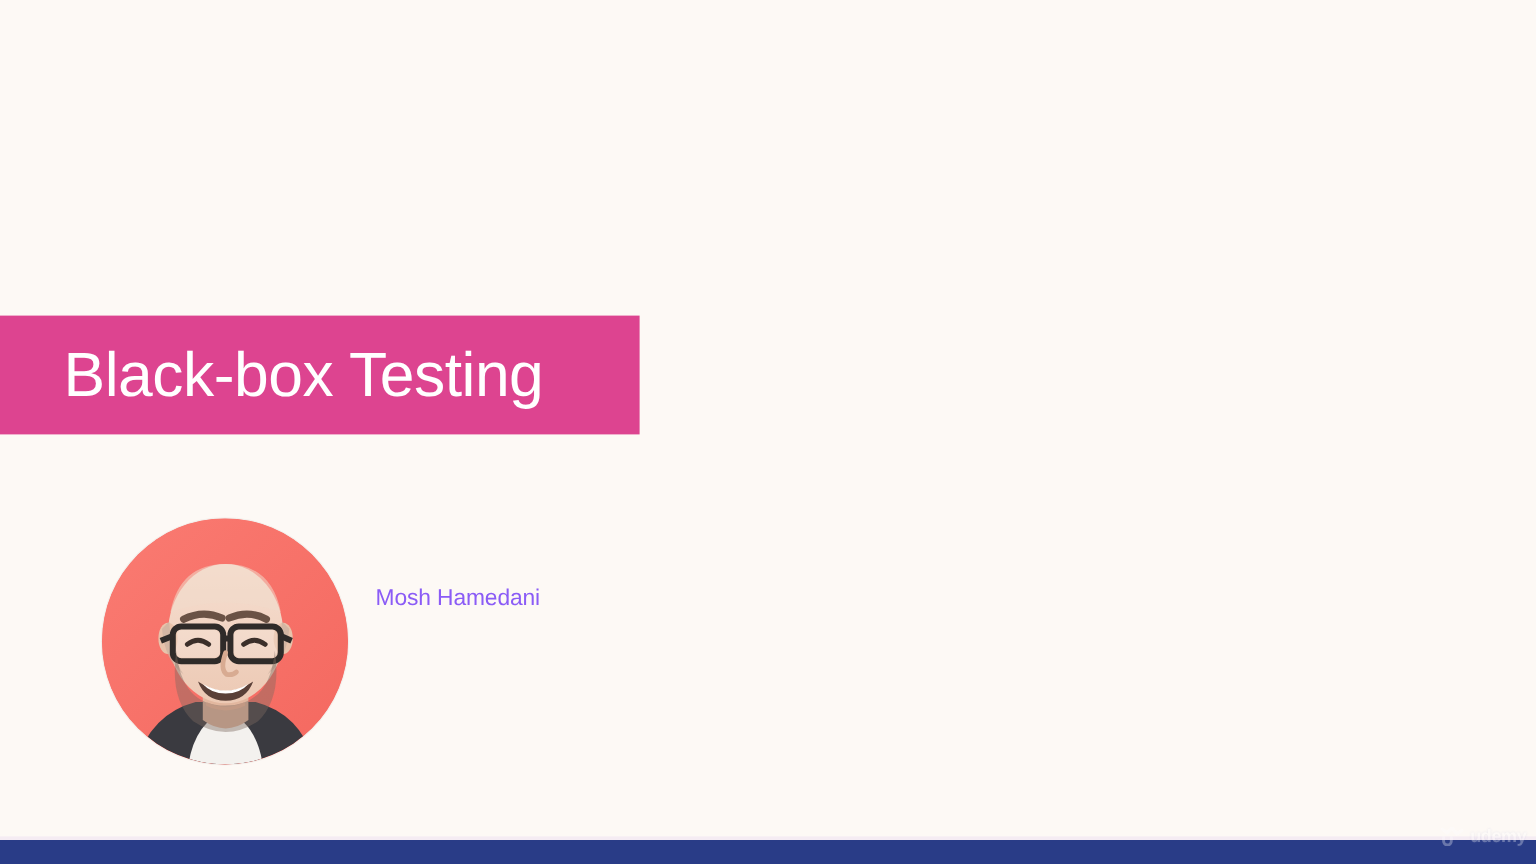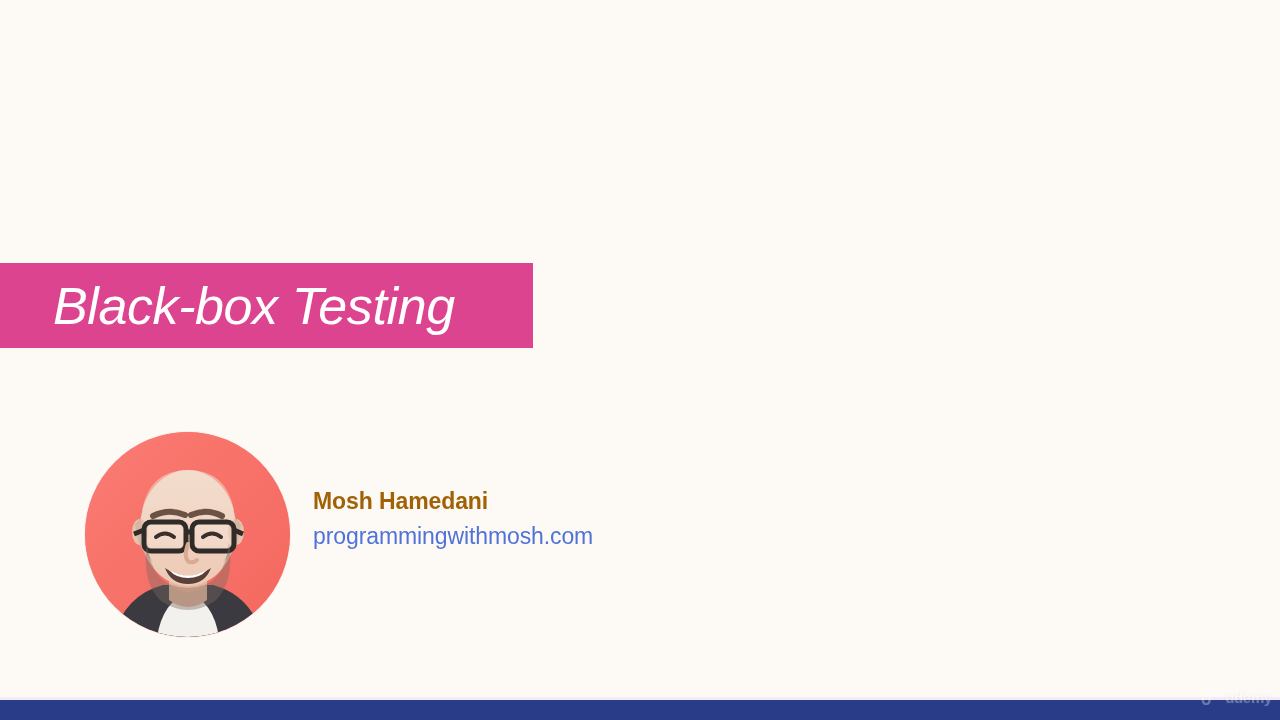--- a/index.html
+++ b/index.html
@@ -24,25 +24,24 @@
     background: #fdf9f5;
     overflow: hidden;
   }
 
   
   #title-banner {
     position: absolute;
     left: 0;
     top: 263px;
     width: 533px;
-    height: 85px;
+    height: 99px;
     background: #dd4490;
     display: flex;
     align-items: center;
-    font-style: italic;
   }
 
   #title-text {
     color: #ffffff;
     font-size: 52px;
     font-weight: 400;
     letter-spacing: -0.4px;
     line-height: 1;
     padding-left: 53px;
     white-space: nowrap;
@@ -73,23 +72,23 @@
   #avatar svg { display: block; width: 205px; height: 205px; }
 
   #presenter-text {
     position: absolute;
     left: 228px;
     top: 55px;
     width: 460px;
   }
 
   #presenter-name {
-    color: #a16207;
-    font-size: 23px;
-    font-weight: bold;
+    color: #8b5cf6;
+    font-size: 19px;
+    font-weight: normal;
     letter-spacing: -0.1px;
     line-height: 1.25;
     white-space: nowrap;
   }
 
   #presenter-site {
     color: #4f73d8;
     font-size: 23px;
     font-weight: 400;
     letter-spacing: -0.1px;
@@ -211,21 +210,20 @@
           <path d="M80 136 q23 16 46 0 q-6 16 -23 16 q-17 0 -23 -16 z" fill="#5a4038"></path>
           <path d="M84 138 q19 11 38 0 q-7 8 -19 8 q-12 0 -19 -8 z" fill="#ffffff"></path>
 
           <path d="M88 155 q15 7 30 0" stroke="#c49a84" stroke-width="3" fill="none" stroke-linecap="round" opacity="0.8"></path>
         </g>
       </svg>
     </div>
 
     <div id="presenter-text">
       <div id="presenter-name">Mosh Hamedani</div>
-      <div id="presenter-site">programmingwithmosh.com</div>
     </div>
 
   </div>
 
   <div id="bottom-hairline"></div>
   <div id="bottom-bar"></div>
 
   <div id="watermark">
     <span>
       <svg width="20" height="16" viewBox="0 0 20 16" xmlns="http://www.w3.org/2000/svg" aria-hidden="true">

